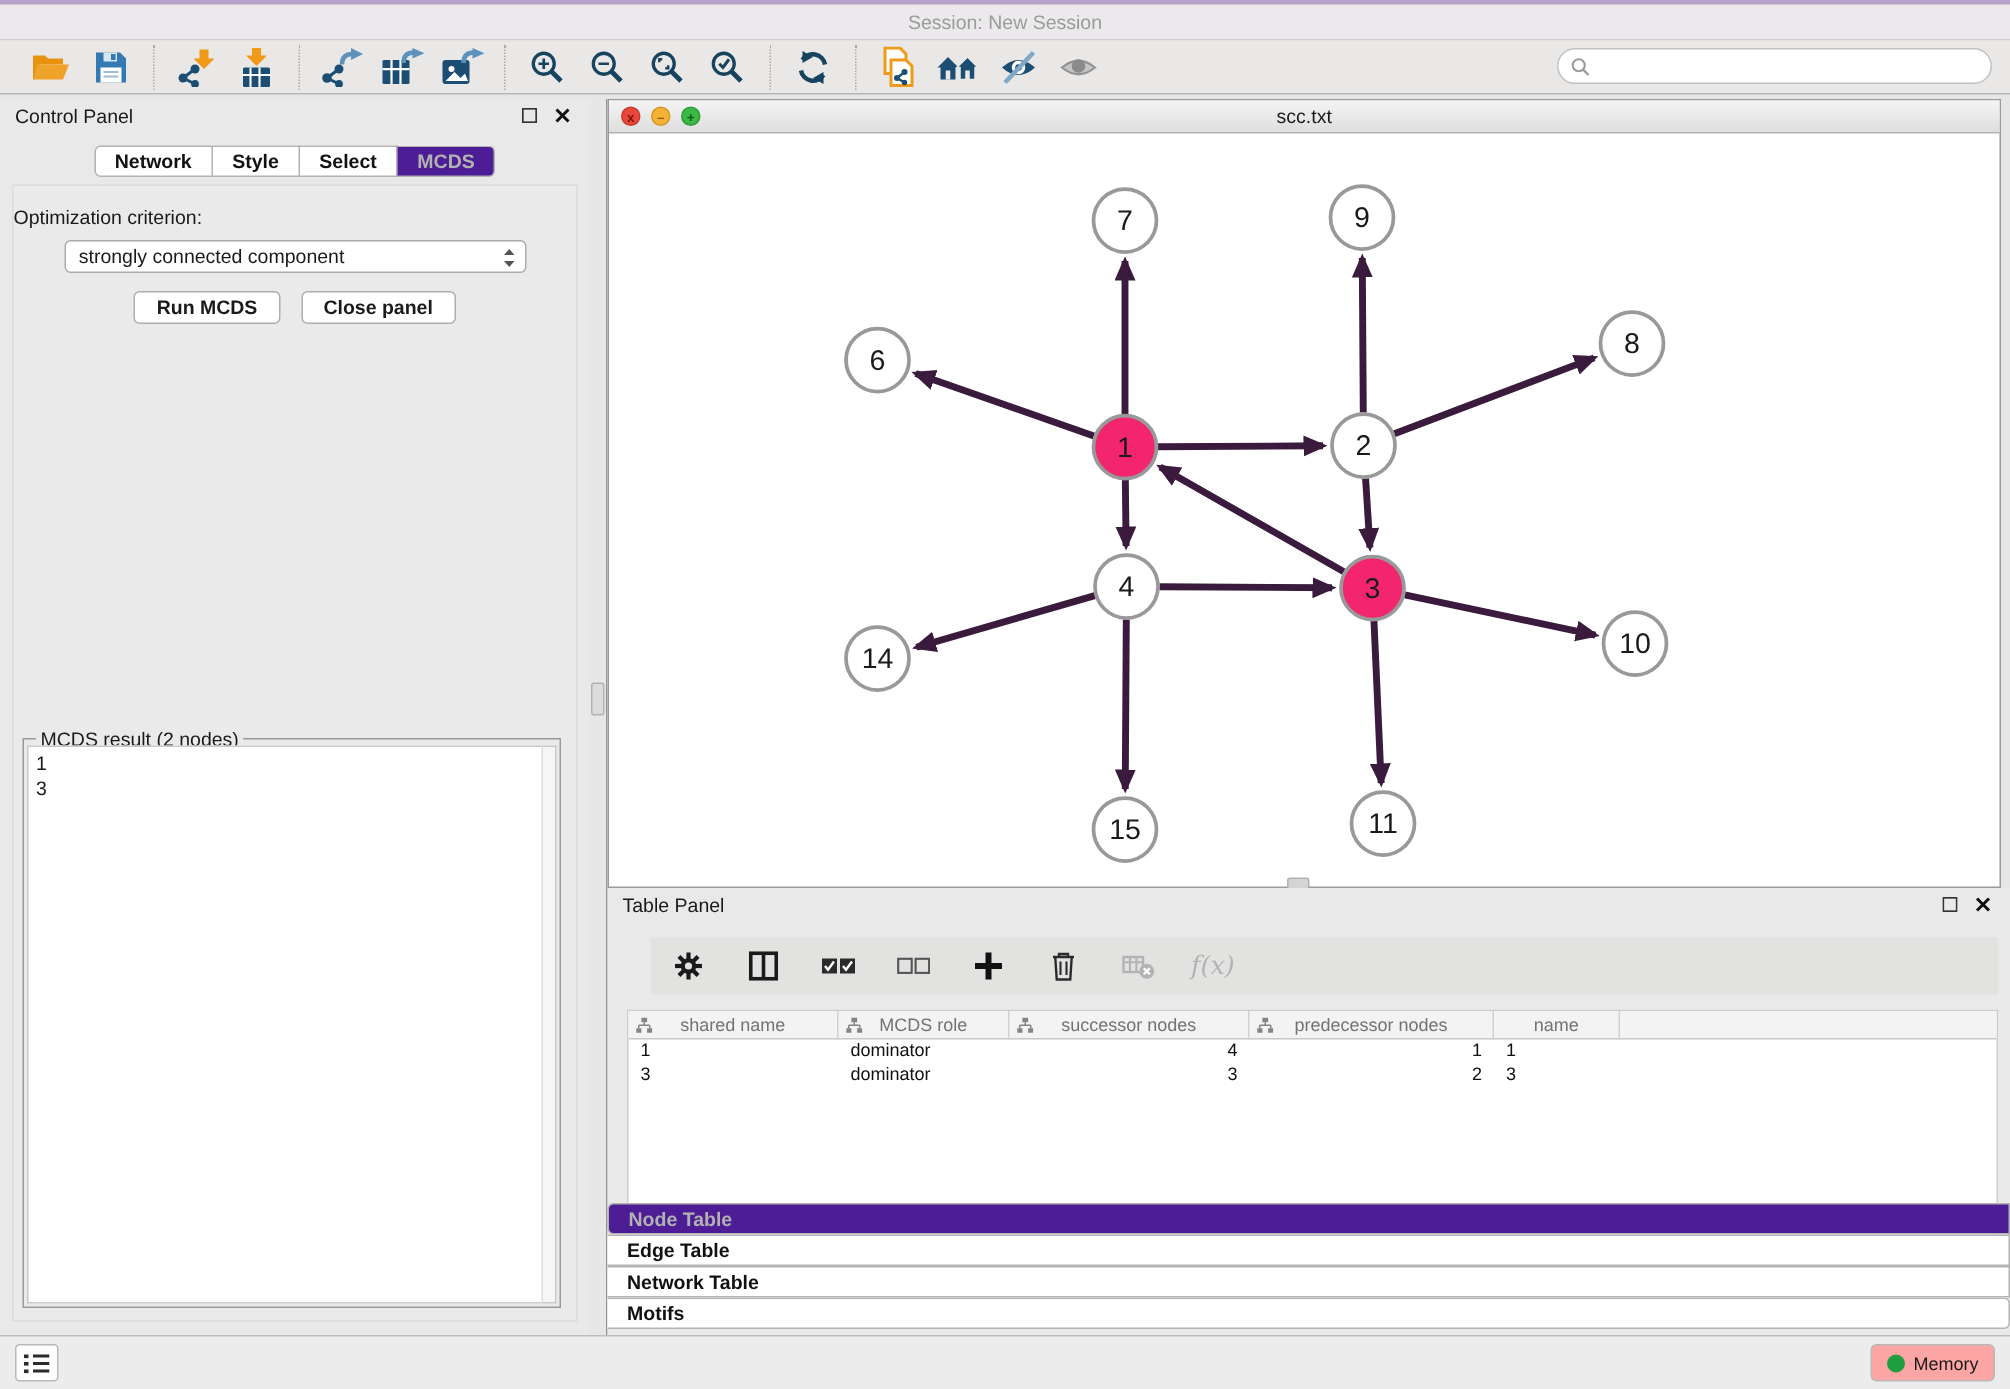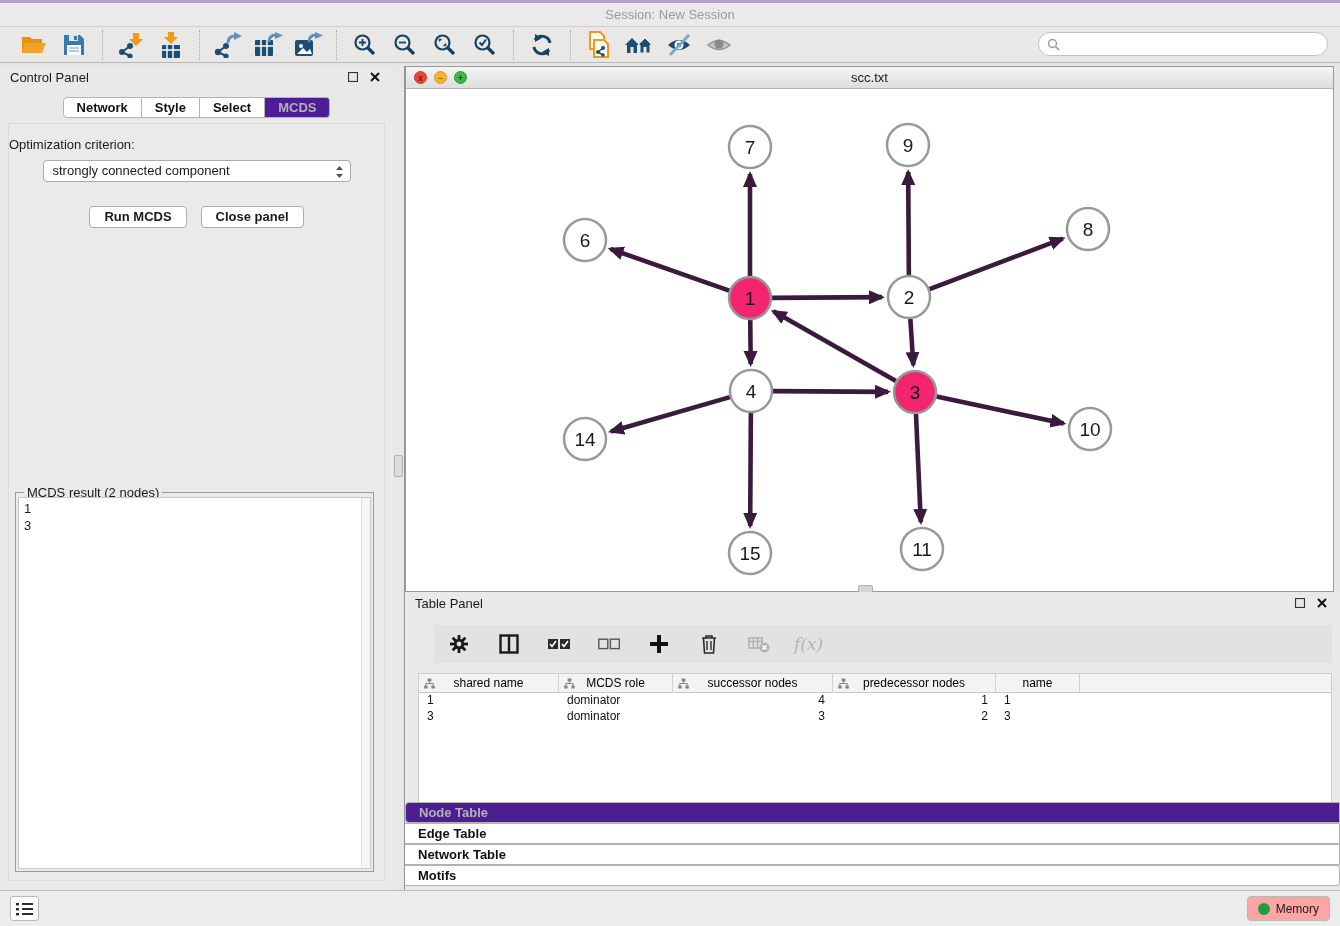--- a/index.html
+++ b/index.html
@@ -39,21 +39,21 @@
   .seg:first-child { border-left:1px solid #b3b3b3; border-radius:4px 0 0 4px; }
   .seg:last-child { border-radius:0 4px 4px 0; }
   .seg.selected { background:#4c1d95; color:#b2b2b2; }
   #cp-content { position:absolute; left:8px; top:57px; width:377px; height:758px;
     background:#ebeaea; border:1px solid #dcdcdc; }
   #opt-label { text-align:left; margin-top:13px; font-size:13px; }
   #criterion-select { position:relative; margin:8px auto 0 auto; width:308px; height:22px;
     background:#fff; border:1px solid #ababab; border-radius:4px;
     font-size:13px; line-height:20px; padding-left:9px; }
   #criterion-select svg { position:absolute; right:5px; top:3px; }
-  #cp-buttons { display:flex; justify-content:center; gap:14px; margin-top:24px; }
+  #cp-buttons { display:flex; justify-content:center; gap:14px; margin-top:12px; }
   .push-btn { height:22px; background:#fff; border:1px solid #adadad; border-radius:4px;
     font-size:13px; font-weight:600; padding:0 14px; line-height:20px; }
   #result-box { position:absolute; left:6px; right:10px; top:368px; bottom:8px;
     border:1px solid #9a9a9a; }
   #result-legend { position:absolute; left:8px; top:-8px; background:#ebeaea; padding:0 3px;
     font-size:13px; }
   #result-text { position:absolute; left:2px; right:12px; top:4px; bottom:2px; background:#fff;
     border:1px solid #c9c9c9; border-right:none; font-size:13px; line-height:17px;
     padding:2px 5px; white-space:pre-line; }
   #result-scroll { position:absolute; right:2px; top:4px; bottom:2px; width:10px;
@@ -78,21 +78,21 @@
   #table-panel { position:absolute; left:405px; top:592px; width:935px; height:298px;
     background:#e9e9e9; }
   #tp-toolbar { position:absolute; left:29px; right:8px; top:33px; height:38px;
     background:#e2e2e1; display:flex; align-items:center; gap:20px; padding-left:10px; }
   .tp-icon { width:30px; height:30px; display:flex; align-items:center; justify-content:center; }
   #fx-label { font-family:"DejaVu Serif", serif; font-style:italic; font-size:17px; color:#b3b3b3; }
   #tp-table { position:absolute; left:13px; right:8px; top:81px; bottom:46px;
     background:#fff; border:1px solid #cdcdcd; }
   #tp-header { display:flex; height:19px; background:#f3f3f3; border-bottom:1px solid #c9c9c9; }
   .th { position:relative; height:19px; border-right:1px solid #d2d2d2; font-size:12px;
-    text-align:center; line-height:18px; color:#000000; }
+    text-align:center; line-height:18px; color:#737373; }
   .th svg { position:absolute; left:5px; top:4px; }
   .tr { display:flex; height:16px; }
   .td { height:16px; font-size:12px; line-height:15px; padding:0 8px; color:#111;
     overflow:hidden; white-space:nowrap; }
   #tp-tabs { position:absolute; left:0; right:0; bottom:4px; display:flex; justify-content:center;flex-direction:column; }
 
   
   #statusbar { position:absolute; left:0; top:890px; width:1340px; height:36px;
     background:#ececec; border-top:1px solid #bdbdbd; }
   #list-btn { position:absolute; left:10px; top:5px; width:29px; height:25px; background:#fdfdfd;

